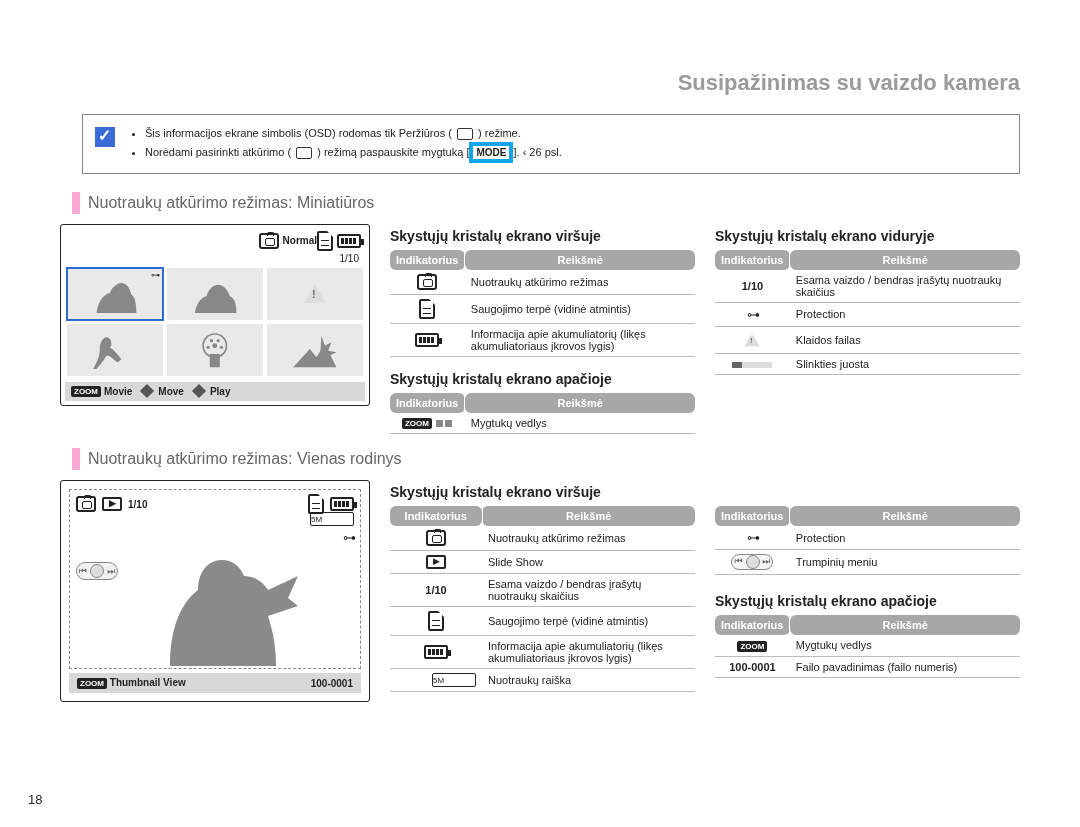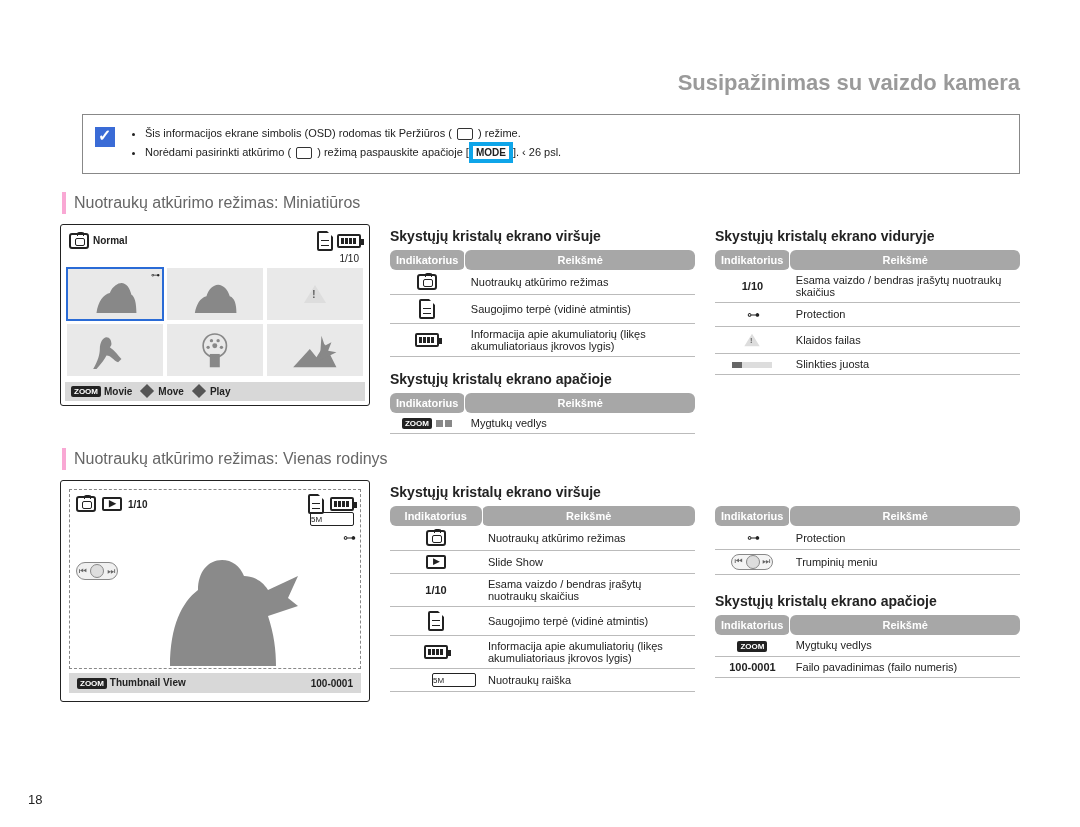--- a/index.html
+++ b/index.html
@@ -54,23 +54,23 @@
     border: 4px solid #0ea5e9;
     padding: 0 3px;
     font-size: 10px;
     font-weight: bold;
     line-height: 13px;
     background: #fff;
   }
   .section-head {
     font-size: 16px;
     color: #666;
-    border-left: 4px solid #f9a8d4;
+    border-left: 8px solid #f9a8d4;
     padding: 2px 0 2px 8px;
-    margin: 14px 0 10px 2px;
+    margin: 14px 0 10px 12px;
   }
   .row { display: flex; gap: 20px; }
   .col { flex: 1 1 0; }
   .subhead {
     font-size: 14px;
     font-weight: bold;
     color: #222;
     margin: 4px 0 6px 0;
   }
 
@@ -164,21 +164,21 @@
 
   
   .lcd {
     width: 310px;
     border: 1px solid #222;
     border-radius: 3px;
     padding: 4px;
     background: #fff;
   }
   .lcd-top {
-    display:flex; align-items:center; justify-content:space-between;
+    display:flex; align-items:center; justify-content:flex-end;
     font-size:10px; font-weight:bold; padding:2px 4px;
   }
   .lcd-count { font-size:10px; text-align:right; padding:0 6px 2px 0; }
   .thumb-grid {
     display:grid; grid-template-columns: repeat(3, 1fr);
     gap: 4px; padding: 2px;
   }
   .thumb {
     height: 52px; background:#e9e9e9; position:relative;
     display:flex; align-items:center; justify-content:center;
@@ -244,21 +244,21 @@
     <div class="note-check"></div>
     <ul class="note-list">
       <li>
         <span>Šis informacijos ekrane simbolis (OSD) rodomas tik Peržiūros (</span>
         <span class="small-inline-icon"></span>
         <span>) režime.</span>
       </li>
       <li>
         <span>Norėdami pasirinkti atkūrimo (</span>
         <span class="small-inline-icon"></span>
-        <span>) režimą paspauskite apačioje [</span><span class="mode-key">MODE</span><span>].   ‹  26 psl.</span>
+        <span>) režimą paspauskite mygtuką [</span><span class="mode-key">MODE</span><span>].   ‹  26 psl.</span>
       </li>
     </ul>
   </div>
 
   <div class="section-head">Nuotraukų atkūrimo režimas: Miniatiūros</div>
 
   <div class="row">
 
     <div class="col" style="flex:0 0 310px">
       <div class="lcd">

